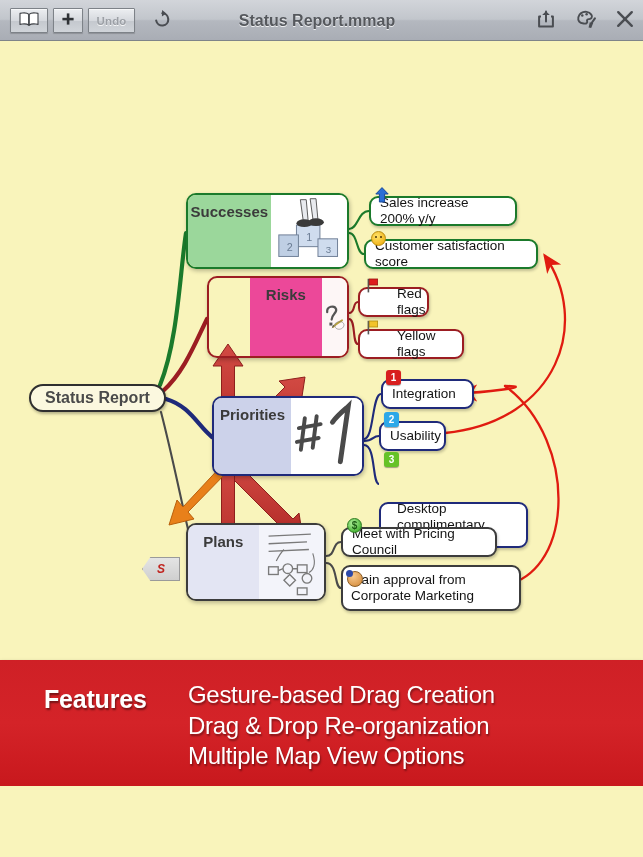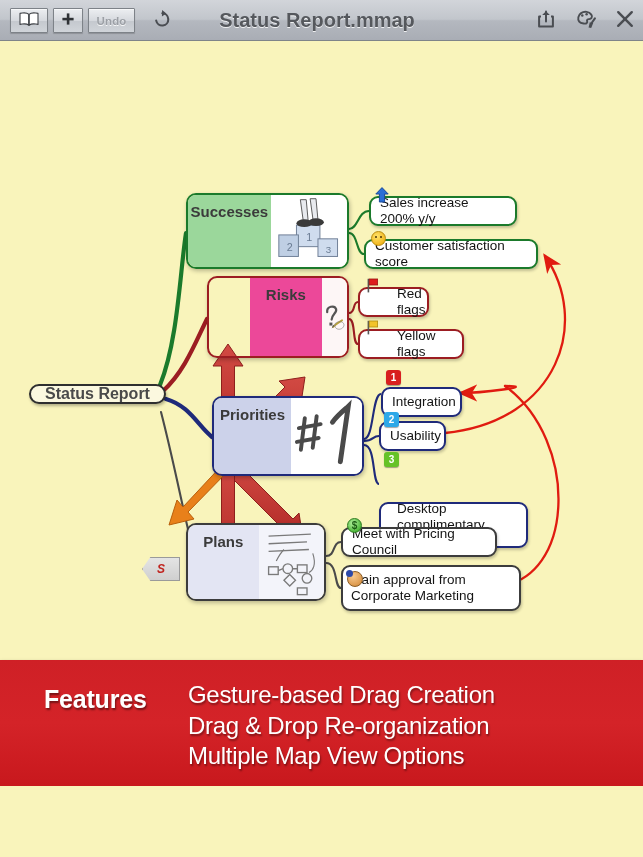--- a/index.html
+++ b/index.html
@@ -59,21 +59,21 @@
     width: 30px; height: 27px;
     display: flex; align-items: center; justify-content: center;
     cursor: pointer;
   }
   #doc-title {
     position: absolute;
     left: 0; top: 0;
     width: 634px; height: 41px;
     line-height: 41px;
     text-align: center;
-    font-size: 20px;
+    font-size: 16px;
     font-weight: bold;
     color: #55585d;
     text-shadow: 0 1px 0 rgba(255,255,255,0.8);
     pointer-events: none;
   }
   .tb-right {
     position: absolute;
     top: 7px;
     width: 30px; height: 27px;
     display: flex; align-items: center; justify-content: center;
@@ -99,21 +99,21 @@
 
   
   .node {
     position: absolute;
     box-sizing: border-box;
     cursor: pointer;
   }
   
   #node-root {
     left: 29px; top: 343px;
-    width: 137px; height: 20px;
+    width: 137px; height: 28px;
     background: #fbf8df;
     border: 2px solid #2f2f2f;
     border-radius: 16px;
     display: flex; align-items: center; justify-content: center;
     font-size: 16px; font-weight: bold; color: #4a4a4a;
     box-shadow: 1px 2px 3px rgba(0,0,0,0.28);
   }
 
   
   .mainbox {
@@ -187,21 +187,21 @@
   }
   .pill.green  { border: 2px solid #1b7a2b; }
   .pill.red    { border: 2px solid #9c1d22; padding-left: 37px; }
   .pill.navy   { border: 2px solid #1f2a7a; }
   .pill.dark   { border: 2px solid #3c3c3c; }
 
   #pill-sales   { left: 369px; top: 155px; width: 148px; height: 30px; }
   #pill-csat    { left: 364px; top: 198px; width: 174px; height: 30px; }
   #pill-redflag { left: 358px; top: 246px; width: 71px;  height: 30px; }
   #pill-yellow  { left: 358px; top: 288px; width: 106px;  height: 30px; }
-  #pill-integr  { left: 381px; top: 338px; width: 81px;  height: 30px; margin-top: 8px; }
+  #pill-integr  { left: 381px; top: 338px; width: 93px;  height: 30px; }
   #pill-usab    { left: 379px; top: 380px; width: 67px;  height: 30px; }
   #pill-desktop {
     left: 379px; top: 420px; width: 149px; height: 46px;
     align-items: center; padding: 0 16px; margin-top: 41px;
   }
   #pill-meet    { left: 341px; top: 486px; width: 156px; height: 30px; }
   #pill-gain    {
     left: 341px; top: 524px; width: 180px; height: 46px;
     align-items: center; padding: 0 8px;
   }

